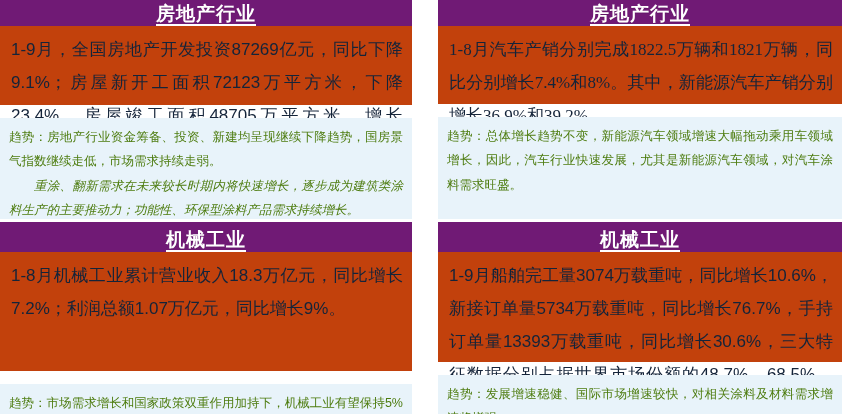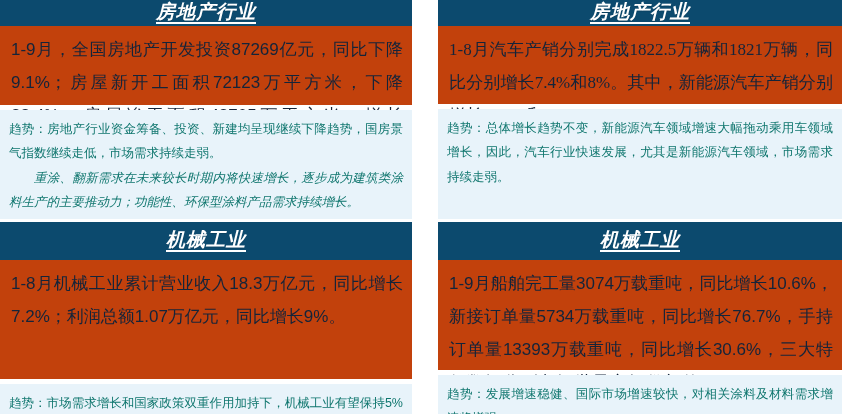--- a/index.html
+++ b/index.html
@@ -26,38 +26,37 @@
     display: flex;
     flex-direction: column;
     overflow: hidden;
   }
   .panel-tl { grid-column: 1; grid-row: 1; }
   .panel-tr { grid-column: 3; grid-row: 1; }
   .panel-bl { grid-column: 1; grid-row: 3; }
   .panel-br { grid-column: 3; grid-row: 3; }
 
   .panel-header {
-    background: #0c4a6e;
+    background: #701a75;
     color: #ffffff;
     text-align: center;
     font-size: 19px;
     font-weight: bold;
     letter-spacing: 1px;
     line-height: 1;
     display: flex;
-    align-items: center;
+    align-items: flex-end;
     justify-content: center;
     flex: 0 0 auto;
     text-shadow: 0 1px 0 rgba(0,0,0,0.12);
-    font-style: italic;
   }
   .panel-tl .panel-header,
   .panel-tr .panel-header { height: 26px; }
   .panel-bl .panel-header,
-  .panel-br .panel-header { height: 38px; }
+  .panel-br .panel-header { height: 30px; }
 
   .panel-header .hdr-text {
     border-bottom: 2px solid #ffffff;
     padding-bottom: 1px;
     display: inline-block;
   }
 
   .data-box {
     background: #c2410c;
     color: #14243a;
@@ -68,28 +67,28 @@
     text-align: justify;
     flex: 0 0 auto;
   }
   .panel-tl .data-box { height: 79px; }
   .panel-tr .data-box { height: 78px; font-family: Liberation Serif, serif; }
   .panel-bl .data-box { height: 119px; }
   .panel-br .data-box { height: 110px; }
 
   .trend-box {
     background: #e8f3fa;
-    color: #0f766e;
+    color: #4d7c0f;
     font-size: 12.5px;
     line-height: 1.95;
     padding: 7px 9px 6px 9px;
     box-sizing: border-box;
     text-align: justify;
     flex: 1 1 auto;
-    margin-top: 5px;
+    margin-top: 13px;
   }
   .trend-box p {
     margin: 0;
   }
   .trend-box p.indent {
     text-indent: 2em;
     font-style: italic;
   }
   .spacer-col { grid-column: 2; }
   .spacer-row { grid-row: 2; }
@@ -111,21 +110,21 @@
   </div>
 
   <div class="spacer-col"></div>
 
   <div class="panel panel-tr">
     <div class="panel-header">
       <span class="hdr-text">房地产行业</span>
     </div>
     <div class="data-box">1-8月汽车产销分别完成1822.5万辆和1821万辆，同比分别增长7.4%和8%。其中，新能源汽车产销分别增长36.9%和39.2%。</div>
     <div class="trend-box">
-      <p>趋势：总体增长趋势不变，新能源汽车领域增速大幅拖动乘用车领域增长，因此，汽车行业快速发展，尤其是新能源汽车领域，市场需求持续走弱。</p>
+      <p>趋势：总体增长趋势不变，新能源汽车领域增速大幅拖动乘用车领域增长，因此，汽车行业快速发展，尤其是新能源汽车领域，对汽车涂料需求旺盛。</p>
     </div>
   </div>
 
   <div class="spacer-row"></div>
 
   <div class="panel panel-bl">
     <div class="panel-header">
       <span class="hdr-text">机械工业</span>
     </div>
     <div class="data-box">1-8月机械工业累计营业收入18.3万亿元，同比增长7.2%；利润总额1.07万亿元，同比增长9%。</div>

